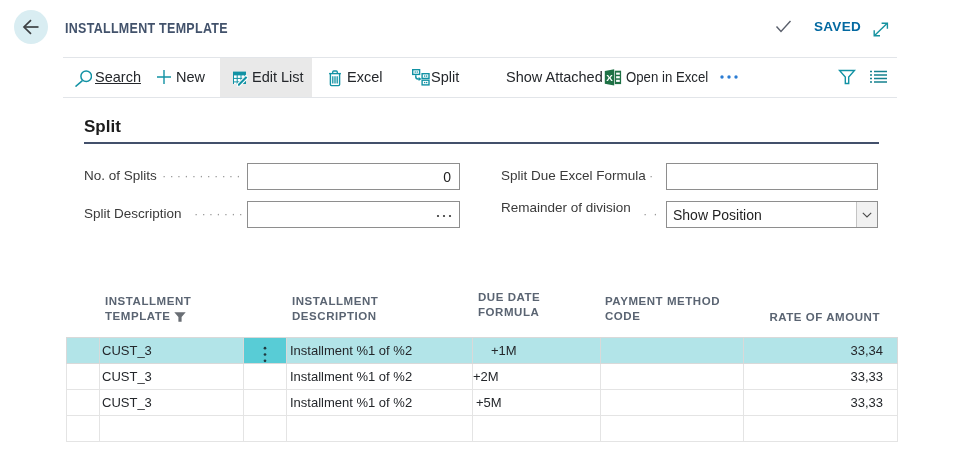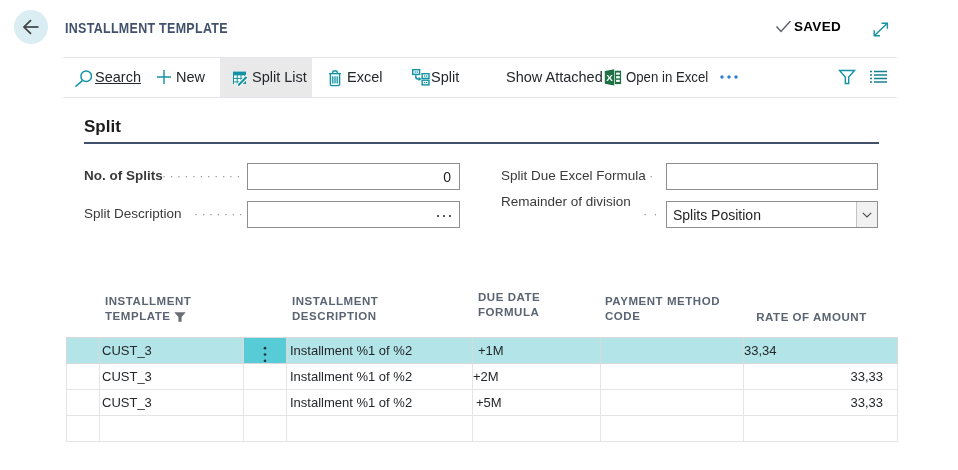--- a/index.html
+++ b/index.html
@@ -13,21 +13,21 @@
   <div class="abs" style="left:14px;top:10px;width:34px;height:34px;border-radius:50%;background:#d9edf2;"></div>
   <svg class="abs" style="left:21px;top:17px;" width="20" height="20" viewBox="0 0 20 20">
     <path d="M3 10 H17.5" stroke="#3d4043" stroke-width="1.7" fill="none"></path>
     <path d="M10 3.2 L3 10 L10 16.8" stroke="#3d4043" stroke-width="1.7" fill="none" stroke-linejoin="miter"></path>
   </svg>
   <div class="abs" style="left:65px;top:19.5px;font-size:14.5px;font-weight:bold;letter-spacing:0.35px;color:#42526b;transform:scaleX(0.86);transform-origin:left center;">INSTALLMENT TEMPLATE</div>
 
   <svg class="abs" style="left:775px;top:20px;" width="17" height="13" viewBox="0 0 17 13">
     <path d="M1.5 6.5 L6 11.5 L15.5 1" stroke="#595f6b" stroke-width="1.4" fill="none"></path>
   </svg>
-  <div class="abs" style="left:794px;top:19px;font-size:13.5px;font-weight:bold;letter-spacing:0.3px;color:#000000;">SAVED</div>
+  <div class="abs" style="left:814px;top:19px;font-size:13.5px;font-weight:bold;letter-spacing:0.3px;color:#0369a1;">SAVED</div>
   <svg class="abs" style="left:872px;top:21px;" width="18" height="17" viewBox="0 0 18 17">
     <path d="M2.6 14.4 L15 2.6" stroke="#15929f" stroke-width="1.4" fill="none"></path>
     <path d="M9.6 2.2 H15.4 V7.8" stroke="#15929f" stroke-width="1.4" fill="none"></path>
     <path d="M8 14.8 H2.2 V9.2" stroke="#15929f" stroke-width="1.4" fill="none"></path>
   </svg>
 
   <div class="abs" style="left:63px;top:57px;width:834px;height:41px;border-top:1px solid #e2e5e9;border-bottom:1px solid #e2e5e9;"></div>
   <div class="abs" style="left:220px;top:58px;width:92px;height:39px;background:#e9e9e9;"></div>
 
   <svg class="abs" style="left:74px;top:69px;" width="18" height="18" viewBox="0 0 18 18">
@@ -46,21 +46,21 @@
     <rect x="2" y="5.4" width="2.7" height="2.5" fill="#fff"></rect>
     <rect x="5.7" y="5.4" width="2.8" height="2.5" fill="#fff"></rect>
     <rect x="9.5" y="5.4" width="2.8" height="2.5" fill="#fff"></rect>
     <rect x="2" y="8.9" width="2.7" height="2.5" fill="#fff"></rect>
     <rect x="5.7" y="8.9" width="2.8" height="2.5" fill="#fff"></rect>
     <rect x="9.5" y="8.9" width="2.8" height="2.5" fill="#fff"></rect>
     <rect x="2" y="12.4" width="2.7" height="1.6" fill="#fff"></rect>
     <rect x="5.7" y="12.4" width="2.8" height="1.6" fill="#fff"></rect>
     <path d="M13.87 5.47 L16.13 7.73 L7.73 16.13 L5.33 16.27 L5.47 13.87 Z" fill="#1292a4" stroke="#fff" stroke-width="1.1"></path>
   </svg>
-  <div class="abs tbtxt" style="left:252px;top:69px;">Split List</div>
+  <div class="abs tbtxt" style="left:252px;top:69px;">Edit List</div>
 
   <svg class="abs" style="left:328px;top:70px;" width="14" height="17" viewBox="0 0 14 17">
     <path d="M4.7 2.9 V2 Q4.7 1 5.7 1 H8.3 Q9.3 1 9.3 2 V2.9" stroke="#1292a4" stroke-width="1.3" fill="none"></path>
     <path d="M1.1 3.6 H12.9" stroke="#1292a4" stroke-width="1.4"></path>
     <path d="M2.4 3.6 V14.5 Q2.4 15.6 3.5 15.6 H10.5 Q11.6 15.6 11.6 14.5 V3.6" stroke="#1292a4" stroke-width="1.4" fill="none"></path>
     <path d="M4.8 6.3 V13.5 M7 6.3 V13.5 M9.2 6.3 V13.5" stroke="#1292a4" stroke-width="1.3"></path>
   </svg>
   <div class="abs tbtxt" style="left:347px;top:69px;">Excel</div>
 
   <svg class="abs" style="left:412px;top:69px;" width="18" height="17" viewBox="0 0 18 17">
@@ -100,58 +100,58 @@
     <path d="M1.5 1.5 H16.5 L10.7 8 V14.5 H7.3 V8 Z" stroke="#1292a4" stroke-width="1.4" fill="none" stroke-linejoin="miter"></path>
   </svg>
 
   <svg class="abs" style="left:870px;top:70px;" width="17" height="14" viewBox="0 0 17 14">
     <path d="M0 1.5 H2 M4 1.5 H17 M0 5 H2 M4 5 H17 M0 8.5 H2 M4 8.5 H17 M0 12 H2 M4 12 H17" stroke="#15818f" stroke-width="1.6"></path>
   </svg>
 
   <div class="abs" style="left:84px;top:117px;font-size:17px;font-weight:bold;color:#1c1c1c;">Split</div>
   <div class="abs" style="left:84px;top:142px;width:795px;height:1.5px;background:#43506b;"></div>
 
-  <div class="abs" style="left:84px;top:168px;font-size:13.5px;color:#3a3a3a;font-weight:bold;">No. of Splits</div>
+  <div class="abs" style="left:84px;top:168px;font-size:13.5px;color:#3a3a3a;">No. of Splits</div>
   <div class="abs" style="left:162px;top:168px;width:80px;font-size:13px;color:#9a9a9a;letter-spacing:3.1px;overflow:hidden;white-space:nowrap;">···········</div>
   <div class="abs" style="left:247px;top:163px;width:213px;height:27px;border:1px solid #8e8e8e;background:#fff;">
     <div style="position:absolute;right:8px;top:5px;font-size:14px;color:#1f1f1f;">0</div>
   </div>
 
   <div class="abs" style="left:84px;top:206px;font-size:13.5px;color:#3a3a3a;">Split Description</div>
   <div class="abs" style="left:194px;top:206px;width:48px;font-size:13px;color:#9a9a9a;letter-spacing:3.1px;overflow:hidden;white-space:nowrap;">·······</div>
   <div class="abs" style="left:247px;top:201px;width:213px;height:27px;border:1px solid #8e8e8e;background:#fff;">
     <svg style="position:absolute;right:6px;top:12px;" width="17" height="4" viewBox="0 0 17 4">
       <circle cx="2" cy="2" r="1.1" fill="#333"></circle>
       <circle cx="8" cy="2" r="1.1" fill="#333"></circle>
       <circle cx="14" cy="2" r="1.1" fill="#333"></circle>
     </svg>
   </div>
 
   <div class="abs" style="left:501px;top:168px;font-size:13.5px;color:#3a3a3a;">Split Due Excel Formula</div>
   <div class="abs" style="left:649px;top:168px;font-size:13px;color:#9a9a9a;">·</div>
   <div class="abs" style="left:666px;top:163px;width:212px;height:27px;border:1px solid #8e8e8e;background:#fff;"></div>
 
-  <div class="abs" style="left:501px;top:194px;font-size:13.5px;color:#3a3a3a;">Remainder of division</div>
+  <div class="abs" style="left:501px;top:200px;font-size:13.5px;color:#3a3a3a;">Remainder of division</div>
   <div class="abs" style="left:643px;top:206px;width:16px;font-size:13px;color:#9a9a9a;letter-spacing:6px;overflow:hidden;white-space:nowrap;">··</div>
   <div class="abs" style="left:666px;top:201px;width:212px;height:27px;border:1px solid #8e8e8e;background:#fff;">
-    <div style="position:absolute;left:6px;top:5px;font-size:14px;color:#1f1f1f;">Splits Position</div>
+    <div style="position:absolute;left:6px;top:5px;font-size:14px;color:#1f1f1f;">Show Position</div>
     <div style="position:absolute;right:0;top:0;width:21px;height:25px;background:#f1f1f1;border-left:1px solid #c4c4c4;">
       <svg style="position:absolute;left:5px;top:10px;" width="10" height="6" viewBox="0 0 10 6">
         <path d="M0.8 0.8 L5 5 L9.2 0.8" stroke="#4a4a4a" stroke-width="1.1" fill="none"></path>
       </svg>
     </div>
   </div>
 
   <div class="abs" style="left:105px;top:294px;font-size:11.5px;font-weight:bold;color:#5a6472;letter-spacing:0.55px;line-height:14.5px;">INSTALLMENT<br>TEMPLATE <svg width="12" height="10" viewBox="0 0 12 10" style="display:inline-block;vertical-align:-2.5px;">
       <path d="M0.3 0.3 H11.7 L7.6 4.9 V9.7 H4.4 V4.9 Z" fill="#696e74"></path>
     </svg></div>
   <div class="abs" style="left:292px;top:294px;font-size:11.5px;font-weight:bold;color:#5a6472;letter-spacing:0.55px;line-height:14.5px;">INSTALLMENT<br>DESCRIPTION</div>
   <div class="abs" style="left:478px;top:290px;font-size:11.5px;font-weight:bold;color:#5a6472;letter-spacing:0.55px;line-height:14.5px;">DUE DATE<br>FORMULA</div>
   <div class="abs" style="left:605px;top:294px;font-size:11.5px;font-weight:bold;color:#5a6472;letter-spacing:0.55px;line-height:14.5px;">PAYMENT METHOD<br>CODE</div>
-  <div class="abs" style="left:743px;top:311px;width:137px;text-align:center;font-size:11.5px;font-weight:bold;color:#5a6472;letter-spacing:0.55px;">RATE OF AMOUNT</div>
+  <div class="abs" style="left:743px;top:311px;width:137px;text-align:right;font-size:11.5px;font-weight:bold;color:#5a6472;letter-spacing:0.55px;">RATE OF AMOUNT</div>
 
   <table class="abs" style="left:66px;top:337px;border-collapse:collapse;table-layout:fixed;width:831px;font-size:13px;color:#24272b;">
     <colgroup>
       <col style="width:33px">
       <col style="width:144px">
       <col style="width:43px">
       <col style="width:186px">
       <col style="width:128px">
       <col style="width:143px">
       <col style="width:154px">
@@ -161,23 +161,23 @@
       <td style="border:1px solid #d9d9d9;"></td>
       <td style="border:1px solid #d9d9d9;padding-left:2px;">CUST_3</td>
       <td style="border:1px solid #d9d9d9;background:#58ccd6;text-align:center;">
         <svg width="4" height="17" viewBox="0 0 4 17" style="display:block;margin:7px auto 0;">
             <circle cx="2" cy="2.2" r="1.35" fill="#1f3a40"></circle>
             <circle cx="2" cy="8.5" r="1.35" fill="#1f3a40"></circle>
             <circle cx="2" cy="14.8" r="1.35" fill="#1f3a40"></circle>
           </svg>
       </td>
       <td style="border:1px solid #d9d9d9;padding-left:3px;">Installment %1 of %2</td>
-      <td style="border:1px solid #d9d9d9;padding-left:5px;">+1M</td>
+      <td style="border:1px solid #d9d9d9;padding-left:18px;">+1M</td>
       <td style="border:1px solid #d9d9d9;"></td>
-      <td style="border:1px solid #d9d9d9;text-align:left;padding-right:14px;">33,34</td>
+      <td style="border:1px solid #d9d9d9;text-align:right;padding-right:14px;">33,34</td>
     </tr>
     <tr style="height:26px;">
       <td style="border:1px solid #e4e4e4;"></td>
       <td style="border:1px solid #e4e4e4;padding-left:2px;">CUST_3</td>
       <td style="border:1px solid #e4e4e4;"></td>
       <td style="border:1px solid #e4e4e4;padding-left:3px;">Installment %1 of %2</td>
       <td style="border:1px solid #e4e4e4;padding-left:0;">+2M</td>
       <td style="border:1px solid #e4e4e4;"></td>
       <td style="border:1px solid #e4e4e4;text-align:right;padding-right:14px;">33,33</td>
     </tr>

